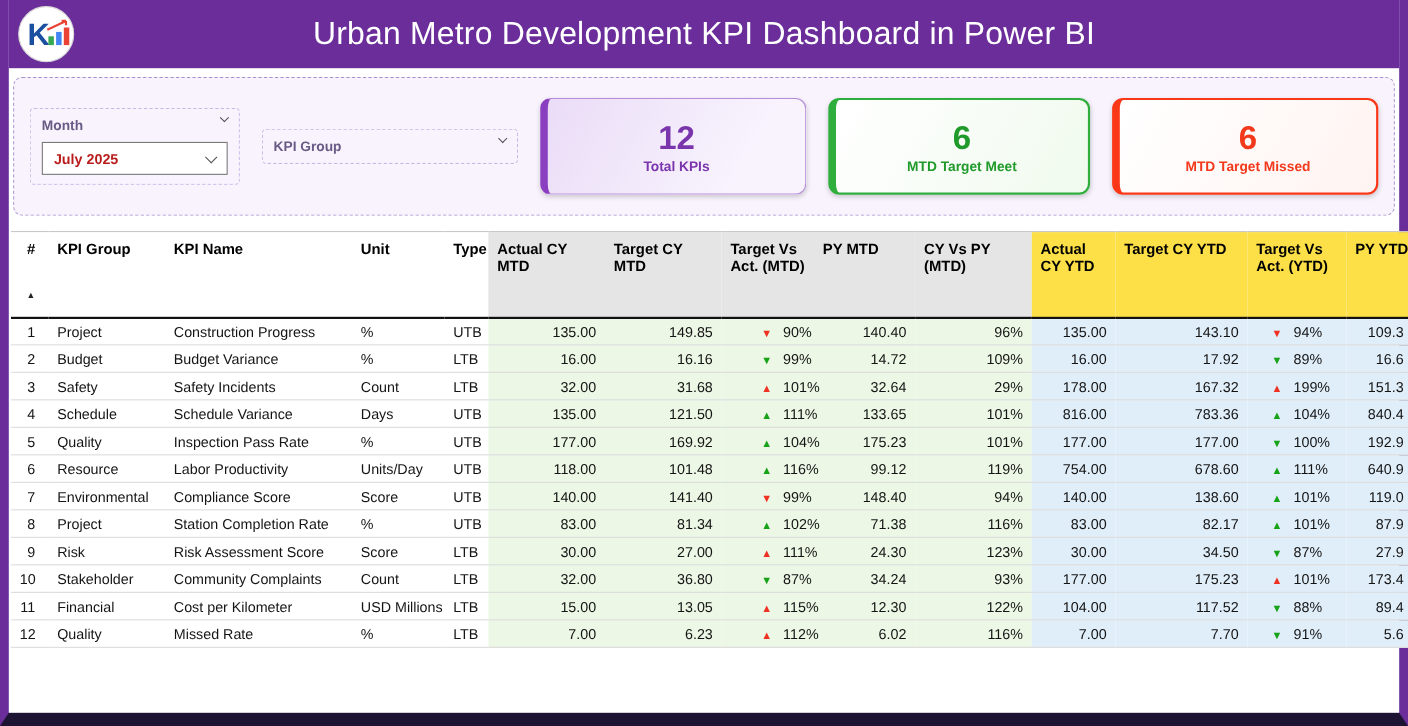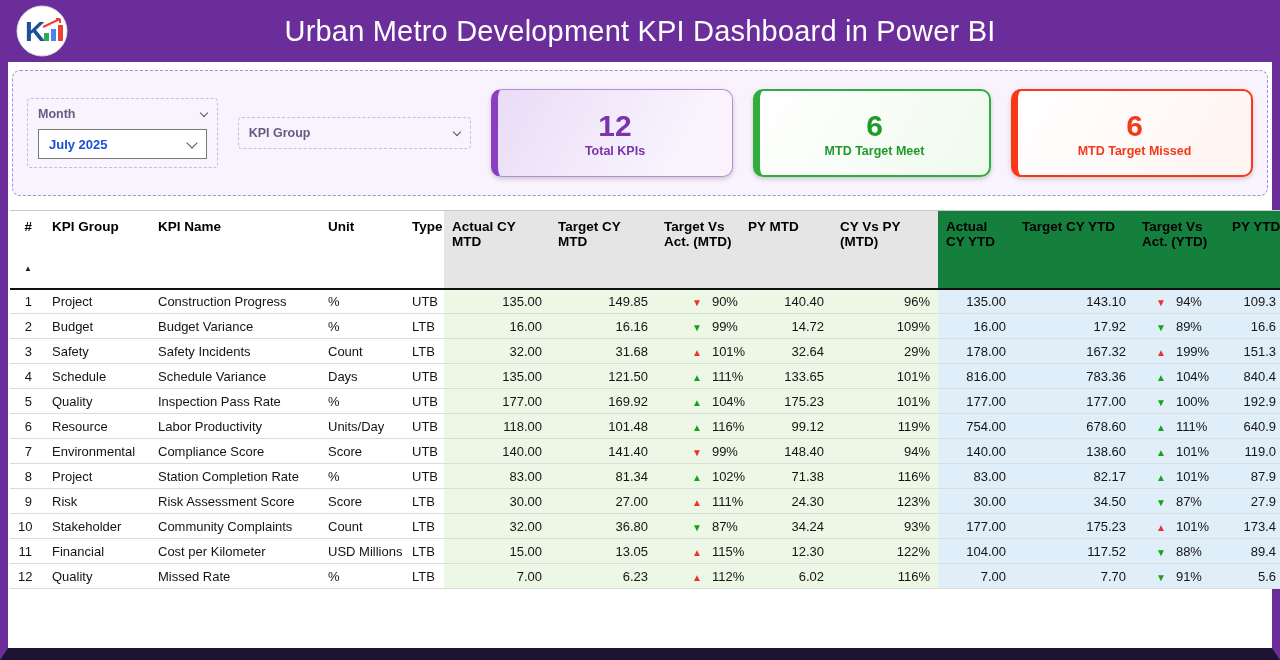--- a/index.html
+++ b/index.html
@@ -23,28 +23,28 @@
   .panel {
     margin:8px 4px 0; height:126px; background:#f8f3fc;
     border:1px dashed #a98fd0; border-radius:8px;
     display:flex; align-items:center; padding:0 14px; gap:20px;
   }
   .slicer {
     display:flex; flex-direction:column; gap:8px;
     border:1px dashed #cbb7e8; border-radius:4px; padding:8px 10px; background:#f8f3fc;
   }
   .slicer-month { width:196px; } .slicer-group { width:240px; }
-  .slicer-top { display:flex; justify-content:space-between; align-items:center; }
+  .slicer-top { display:flex; justify-content:space-between; align-items:flex-start; }
   .slicer-label { font-size:12.5px; font-weight:bold; color:#6a5a86; }
   .slicer-box {
     height:30px; background:#ffffff; border:1px solid #7a7a7a;
     display:flex; align-items:center; justify-content:space-between; padding:0 10px;
     cursor:pointer;
   }
-  .slicer-value { font-size:13px; font-weight:bold; color:#1d4ed8; }
+  .slicer-value { font-size:13px; font-weight:bold; color:#b91c1c; }
   .chev {
     width:8px; height:8px; border-right:1.6px solid #555; border-bottom:1.6px solid #555;
     transform:rotate(45deg); margin-top:-3px;
   }
   .chev.small { width:6px; height:6px; }
   .card {
     flex:0 0 auto; height:88px; border-radius:10px; display:flex; flex-direction:column;
     align-items:center; justify-content:center; box-shadow:0 2px 5px rgba(0,0,0,.18);
   }
   .card-purple { width:242px; background:linear-gradient(120deg,#eadcf7 0%,#f8f3fd 75%);
@@ -57,21 +57,21 @@
   .card-label { font-size:12.5px; font-weight:bold; margin-top:2px; }
   .purple-text { color:#7a35ad; } .green-text { color:#209a2a; } .red-text { color:#f3391b; }
   
   .table-wrap { margin:14px 0 0 2px; width:1272px; overflow:hidden; }
   table { border-collapse:collapse; table-layout:fixed; width:1280px; }
   thead th {
     font-size:13.5px; font-weight:bold; color:#000; text-align:left; vertical-align:top;
     padding:8px 8px 4px; height:78px; border-top:1px solid #c9c9c9; border-bottom:2px solid #111;
     cursor:pointer;
   }
-  th.green { background:#e5e5e5; } th.blue { background:#15803d; }
+  th.green { background:#e5e5e5; } th.blue { background:#fde047; }
   tbody td {
     font-size:13px; color:#141414; padding:4px 8px; height:25px;
     border-bottom:1px solid #dcdcdc; white-space:nowrap;
   }
   td.green { background:#ecf7e5; } td.blue { background:#e0eef9; }
   .c-idx { text-align:right; padding-right:12px; }
   .c-num { text-align:right; }
   .c-last { padding-right:14px; }
   .c-ind.green { padding-left:36px; }
   .c-ind.blue { padding-left:22px; }

